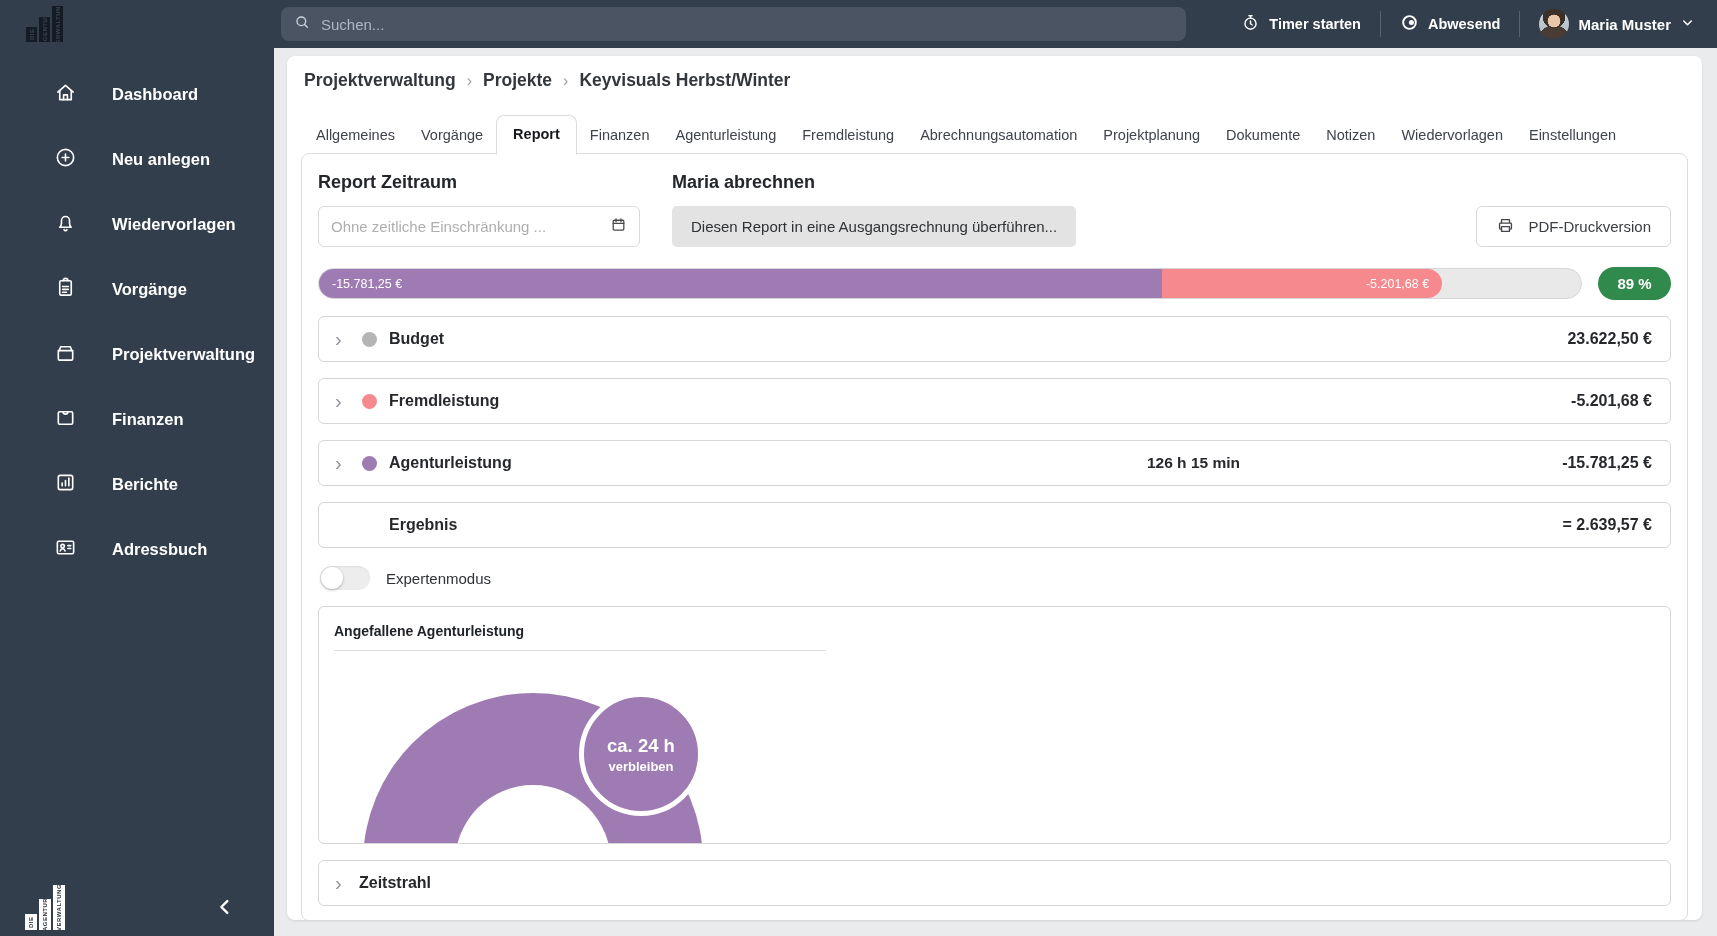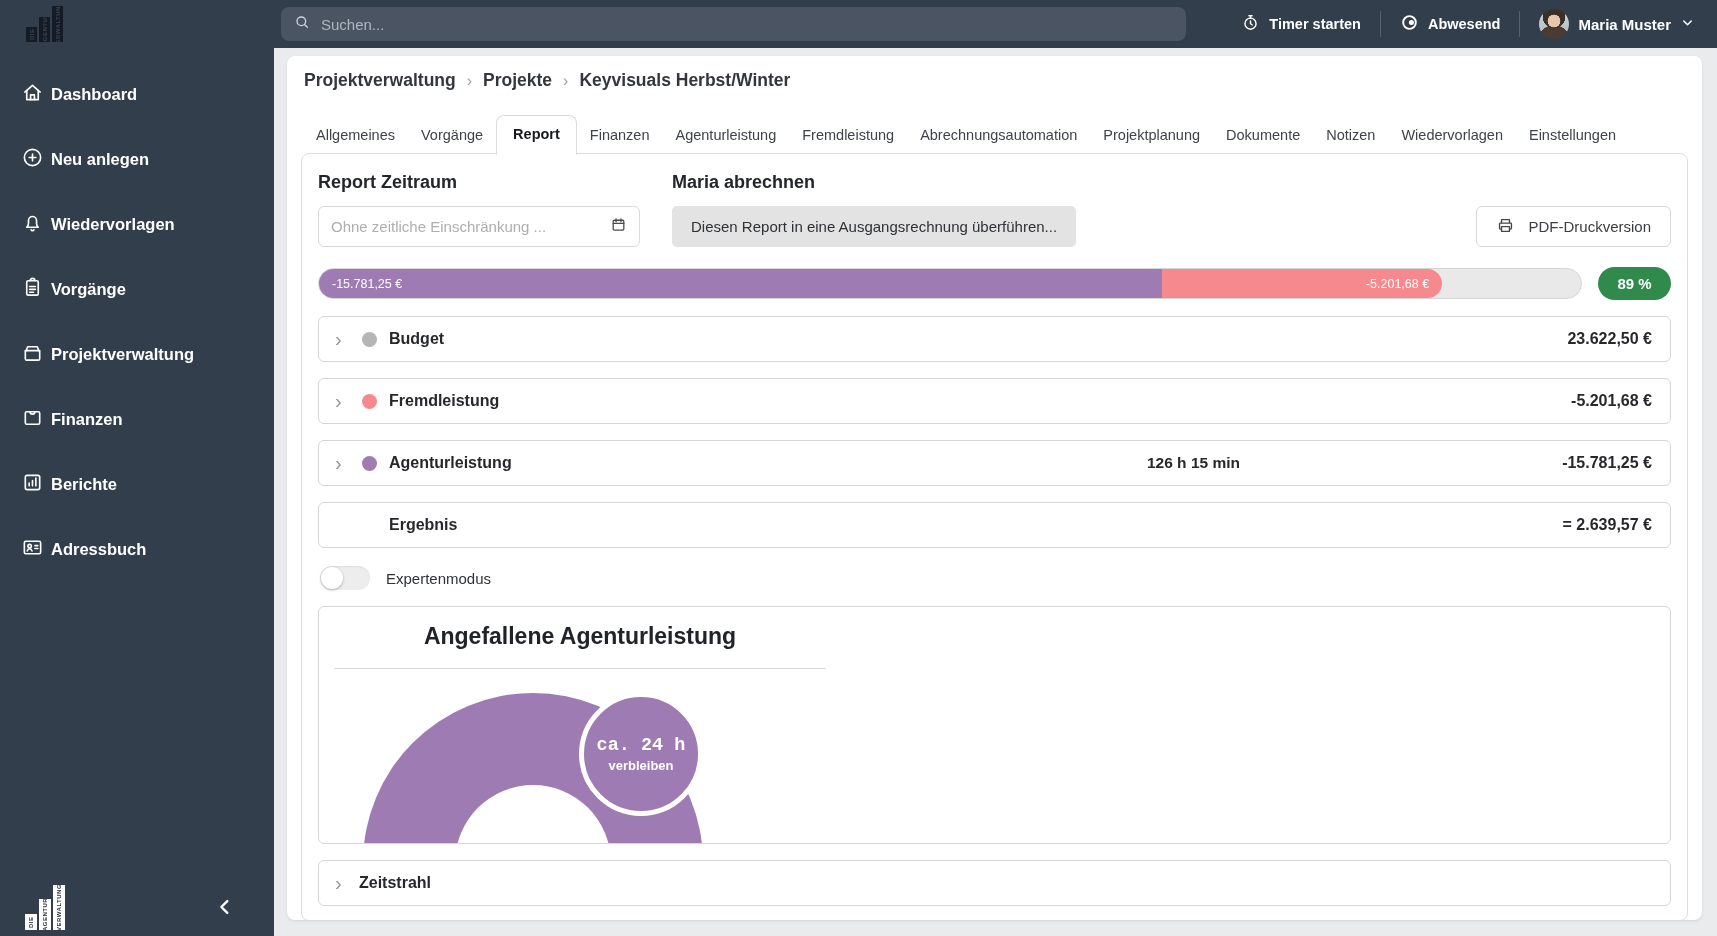--- a/index.html
+++ b/index.html
@@ -7,22 +7,22 @@
     font-family:"Liberation Sans", sans-serif; background:#e9ebed; }
   .app { display:flex; width:100%; height:100%; }
 
   
   .sidebar { position:relative; width:274px; flex-shrink:0; background:var(--sidebar-bg,#333e4d); }
   .logo-top { position:absolute; top:6px; left:26px; display:flex; align-items:flex-end; gap:2px; }
   .logo-top .bar { background:#151b25; color:#3a4452; writing-mode:vertical-rl; transform:rotate(180deg);
     font-size:6px; font-weight:700; letter-spacing:.5px; width:11px; display:flex; align-items:center; justify-content:center; overflow:hidden; }
   .logo-top .b1{height:15px;} .logo-top .b2{height:25px;} .logo-top .b3{height:36px;}
   .nav { padding-top:74px; }
-  .nav-item { display:flex; align-items:center; gap:7px; padding-left:21px; height:40px; margin-bottom:25px;
-    color:#fff; font-weight:700; font-size:16.5px; cursor:pointer; }
+  .nav-item { display:flex; align-items:center; gap:35px; padding-left:46px; height:40px; margin-bottom:25px;
+    color:#fff; font-weight:700; font-size:16.5px; cursor:pointer;margin-left:8px; }
   .nav-item svg { width:23px; height:23px; stroke:#fff; fill:none; stroke-width:1.7; stroke-linecap:round; stroke-linejoin:round; }
   .logo-bottom { position:absolute; bottom:6px; left:25px; display:flex; align-items:flex-end; gap:2px; }
   .logo-bottom .bar { background:#fff; color:#2b333f; writing-mode:vertical-rl; transform:rotate(180deg);
     font-size:6px; font-weight:700; letter-spacing:.5px; width:12px; display:flex; align-items:center; justify-content:center; overflow:hidden; }
   .logo-bottom .b1{height:16px;} .logo-bottom .b2{height:31px;} .logo-bottom .b3{height:45px;}
   .collapse { position:absolute; right:38px; bottom:14px; cursor:pointer; }
   .collapse svg { width:22px; height:22px; stroke:#fff; stroke-width:2.6; fill:none; stroke-linecap:round; stroke-linejoin:round; }
 
   
   .content { flex:1; display:flex; flex-direction:column; min-width:0; }
@@ -95,29 +95,29 @@
     box-shadow:inset 0 1px 2px rgba(0,0,0,.07); cursor:pointer; flex-shrink:0; }
   .knob { position:absolute; left:1px; top:1px; width:22px; height:22px; background:#fff; border-radius:50%;
     box-shadow:0 1px 3px rgba(0,0,0,.28); }
   .expert-label { font-size:15px; color:#2f3338; }
 
   .chart-card { position:relative; margin-top:16px; height:238px; border:1px solid #d6d6d6; border-radius:6px;
     background:#fff; overflow:hidden; }
   .chart-col { position:absolute; top:0; height:100%; }
   .col-left  { left:15px;  width:492px; }
   .col-right { left:886px; width:490px; }
-  .chart-title { margin-top:16px; text-align:center; font-weight:700; font-size:23px; color:#202327;
-    padding-bottom:18px; border-bottom:1px solid #dcdcdc; }
+  .chart-title { margin-top:16px; font-weight:700; font-size:14px; color:#202327;
+    padding-bottom:11px; border-bottom:1px solid #dcdcdc; }
   .donut { position:absolute; left:44px; top:86px; width:340px; height:340px; border-radius:50%; }
   .donut-hole { position:absolute; left:50%; top:50%; transform:translate(-50%,-50%); width:156px; height:156px;
     background:#fff; border-radius:50%; }
   .donut-badge { position:absolute; left:260px; top:85px; width:124px; height:124px; border-radius:50%;
     background:var(--purple,#9f7bb3); border:5px solid #fff; display:flex; flex-direction:column;
     align-items:center; justify-content:center; color:#fff; z-index:3; }
-  .badge-l1 { font-weight:700; font-size:18.5px;font-family:Liberation Mono, monospace; }
+  .badge-l1 { font-weight:700; font-size:18.5px; }
   .badge-l2 { font-weight:700; font-size:13px; margin-top:2px; }
   .alert { position:absolute; left:17px; top:90px; width:471px; height:78px; background:var(--alert-bg,#fdecec);
     border:1px solid var(--alert-red,#d94848); border-radius:8px; display:flex; align-items:center;
     padding:0 10px 0 27px; gap:26px; }
   .alert-icon { width:46px; height:46px; border-radius:50%; background:var(--alert-red,#d94848); color:#fff;
     font-weight:700; font-size:27px; display:flex; align-items:center; justify-content:center; flex-shrink:0; }
   .alert-text { font-size:16px; color:#33363a; line-height:1.45; }
 </style>
 </head>
 <body>

